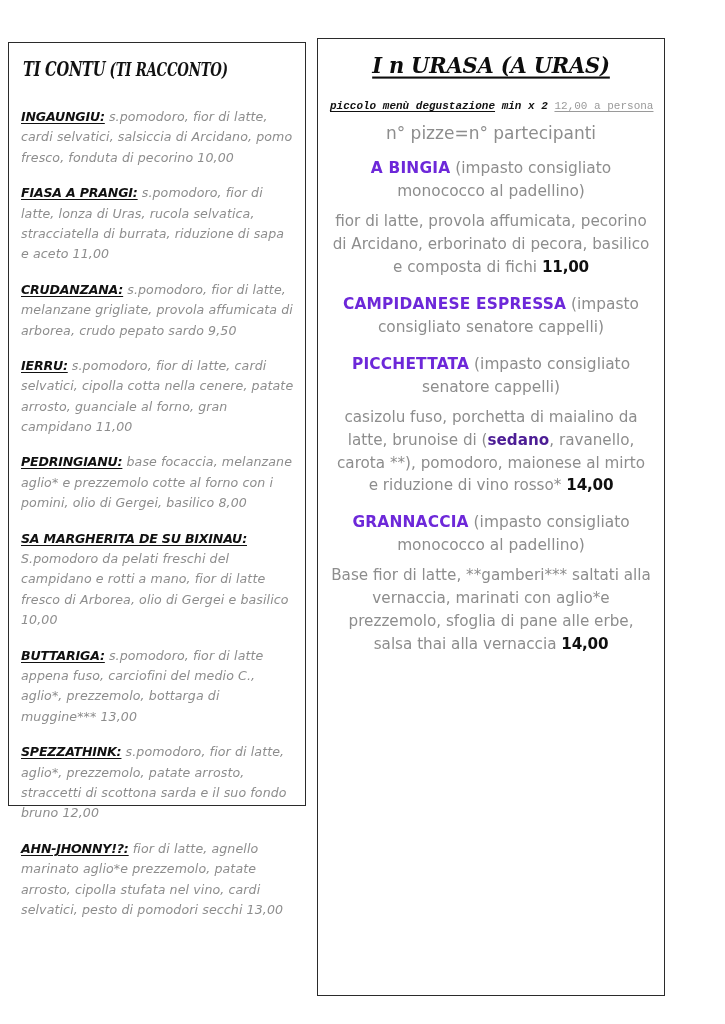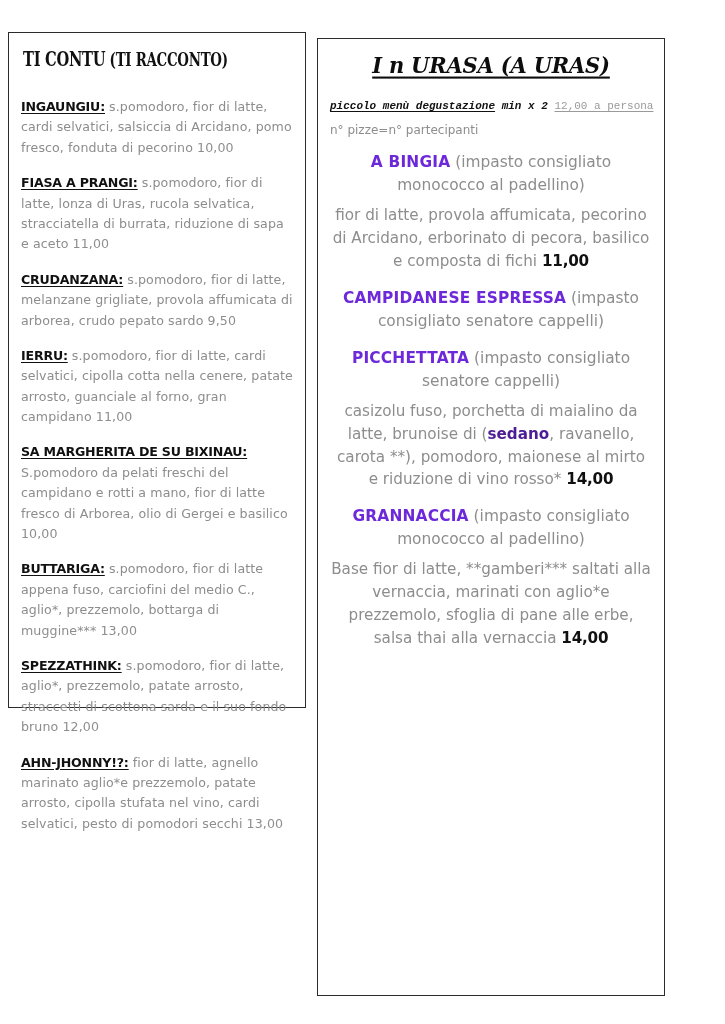--- a/index.html
+++ b/index.html
@@ -22,24 +22,25 @@
 
   
   .panel {
     position: absolute;
     border: 1px solid #2b2b2b;
     background: #ffffff;
     box-sizing: border-box;
   }
   .panel-left {
     left: 8px;
-    top: 32px;
+    top: 42px;
     width: 298px;
-    height: 676px;
+    height: 764px;
     padding: 12px 10px 8px 12px;
+    font-style: italic;
   }
   .panel-right {
     left: 317px;
     top: 38px;
     width: 348px;
     height: 958px;
     padding: 10px 12px 8px 12px;
   }
 
   
@@ -118,22 +119,23 @@
     font-weight: bold;
     color: #111111;
     font-style: italic;
   }
   .right-sub .pp {
     color: #9a9a9a;
     text-decoration: underline;
     text-underline-offset: 2px;
   }
   .right-note {
+    text-align: center;
     margin-top: 11px;
-    font-size: 12px;
+    font-size: 17px;
     color: #8d8d8d;
   }
 
   .right-list {
     margin-top: 14px;
   }
   .r-item {
     margin-bottom: 14px;
   }
   .r-head {
@@ -186,20 +188,23 @@
       </div>
 
       <div class="left-item">
         <span class="nm">CRUDANZANA:</span><span class="dsc"> s.pomodoro, fior di latte, melanzane grigliate, provola affumicata di arborea, crudo pepato sardo  </span><span class="price">9,50</span>
       </div>
 
       <div class="left-item">
         <span class="nm">IERRU:</span><span class="dsc"> s.pomodoro, fior di latte, cardi selvatici, cipolla cotta nella cenere, patate arrosto, guanciale al forno, gran campidano   </span><span class="price">11,00</span>
       </div>
 
+      <div class="left-item">
+        <span class="nm">PEDRINGIANU:</span><span class="dsc"> base focaccia, melanzane aglio* e prezzemolo cotte al forno con i pomini, olio di Gergei, basilico   </span><span class="price">8,00</span>
+      </div>
 
       <div class="left-item">
         <span class="nm">SA MARGHERITA DE SU BIXINAU:</span><span class="dsc"> S.pomodoro da pelati freschi del campidano e rotti a mano, fior di latte fresco di Arborea, olio di Gergei e basilico </span><span class="price">10,00</span>
       </div>
 
       <div class="left-item">
         <span class="nm">BUTTARIGA:</span><span class="dsc"> s.pomodoro, fior di latte appena fuso, carciofini del medio C., aglio*, prezzemolo, bottarga di muggine***  </span><span class="price">13,00</span>
       </div>
 
       <div class="left-item">

